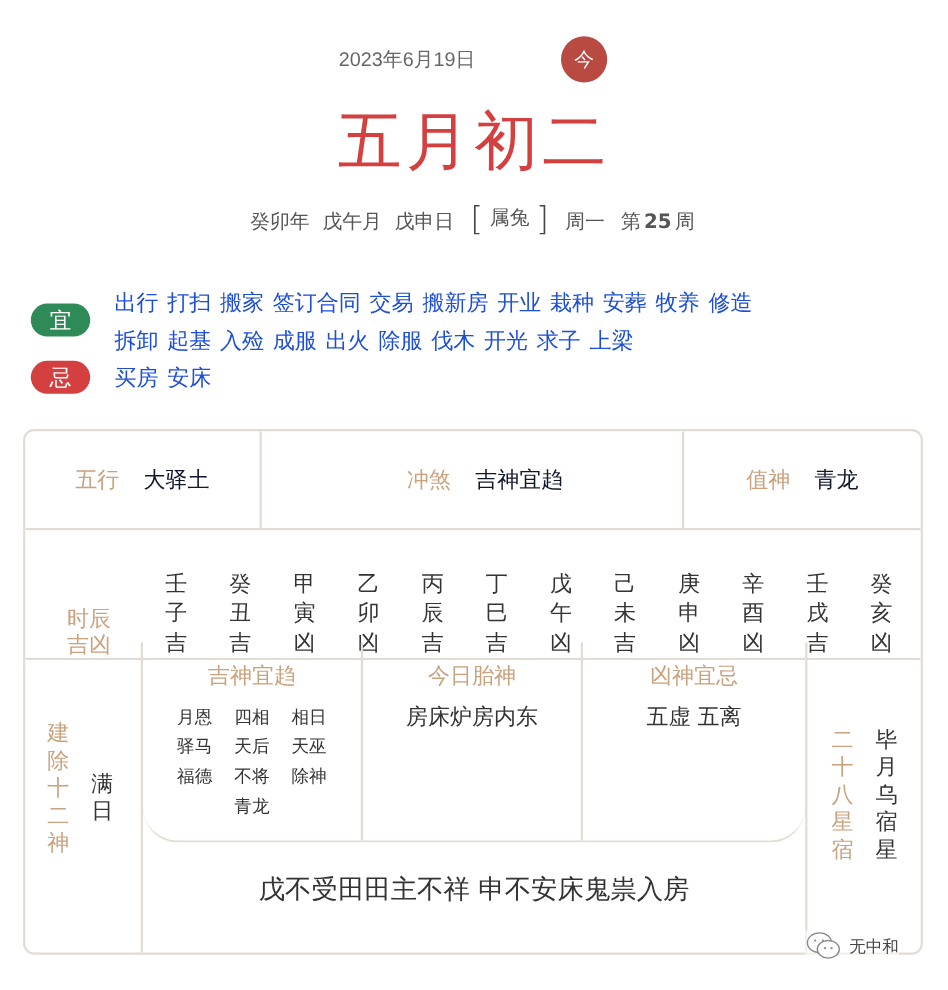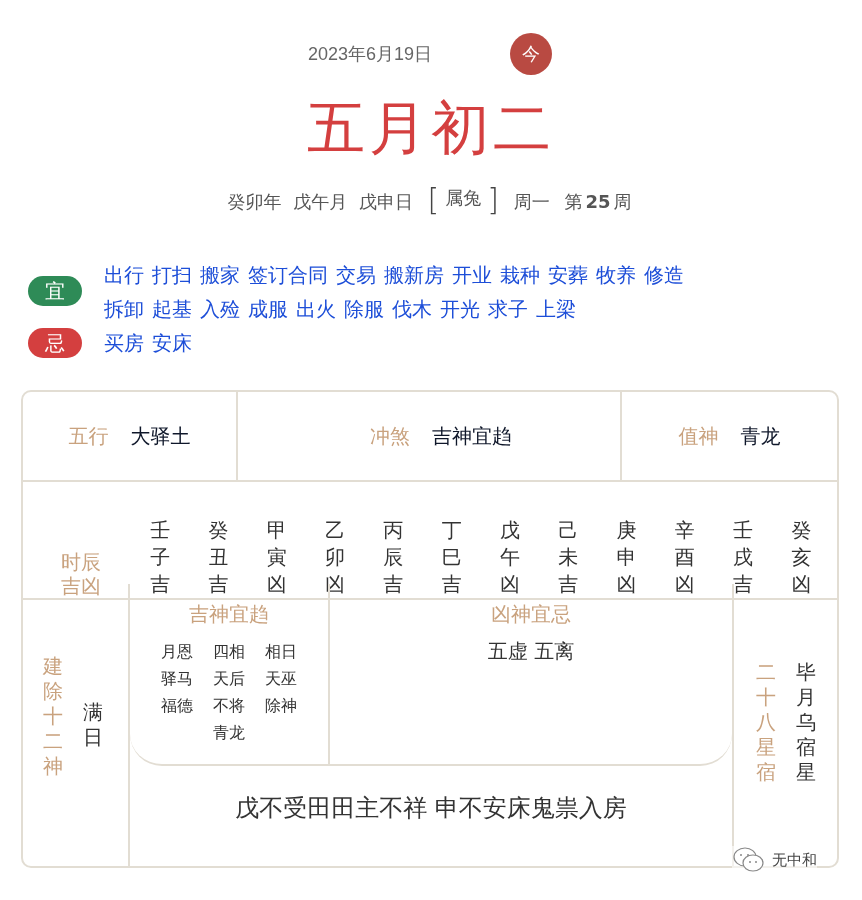--- a/index.html
+++ b/index.html
@@ -203,20 +203,24 @@
             <span>相日</span>
             <span>驿马</span>
             <span>天后</span>
             <span>天巫</span>
             <span>福德</span>
             <span>不将</span>
             <span>除神</span>
             <span>青龙</span>
           </div>
       </div>
+      <div class="mt-cell" style="width:200px;">
+        <div class="mt-title">今日胎神</div>
+        <div class="mt-body">房床炉房内东</div>
+      </div>
       <div class="mt-cell" style="flex:1;">
         <div class="mt-title">凶神宜忌</div>
         <div class="mt-body">五虚 五离</div>
       </div>
     </div>
 
     <div class="pengzu">
       <div class="pz-body">戊不受田田主不祥 申不安床鬼祟入房</div>
     </div>
 

